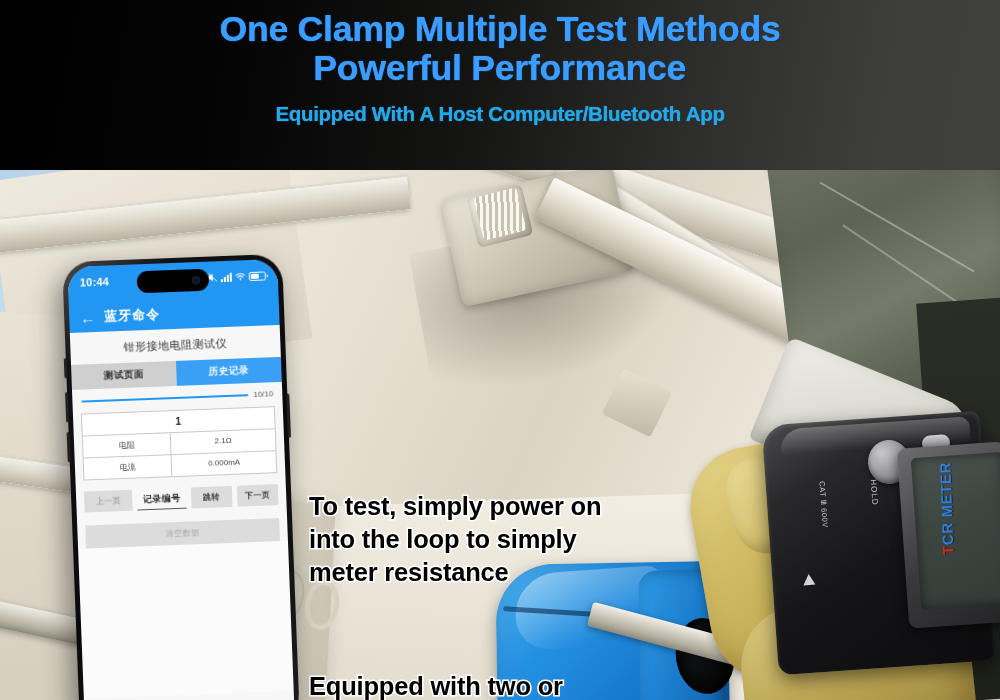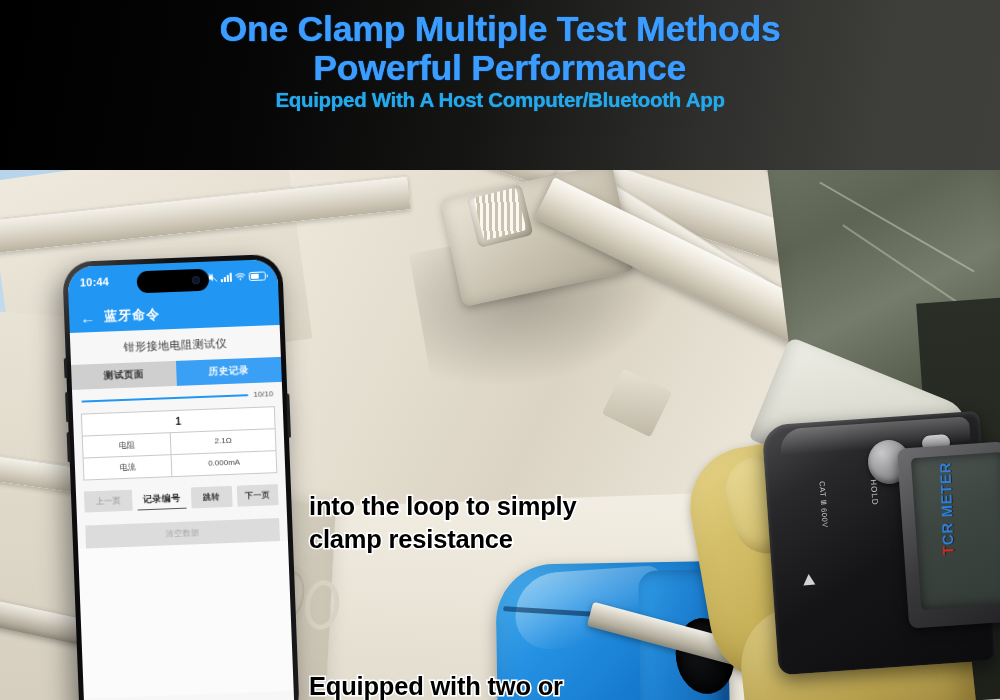--- a/index.html
+++ b/index.html
@@ -31,21 +31,21 @@
     text-shadow:0 0 1px #3b9dff, 1px 1px 0 rgba(0,30,70,.55);
     transform:scaleX(1.02);
   }
   .title-1 { margin-top:6px; }
   .title-2 { margin-top:1px; }
   .sub-1, .sub-2 {
     font-size:20.5px; line-height:25px; color:#24a8ec;
     text-shadow:0 0 1px #24a8ec;
   }
   .sub-1 { margin-top:12px; }
-  .sub-2 { margin-top:0; }
+  .sub-2 { margin-top:14px; }
 
   
   #photo {
     position:absolute; left:0; top:170px; width:1000px; height:530px;
     overflow:hidden; background:#cfc9bd;
   }
   .ph { position:absolute; }
 
   
   .sky-a { left:0; top:0; width:330px; height:300px;
@@ -529,22 +529,23 @@
     <div class="m-hold">HOLD</div>
     <div class="m-cat">CAT Ⅲ 600V</div>
     <div class="m-tri"></div>
     <div class="ph meter-screen-bez"></div>
     <div class="ph meter-screen"></div>
     <div class="meter-brand">
       <span class="red">T</span><span>CR METER</span>
     </div>
 
     <div class="overlay" id="ov1">
+      <div>To test, simply power on</div>
       <div>into the loop to simply</div>
-      <div>clamp resistance</div>
+      <div>meter resistance</div>
     </div>
     <div class="overlay" id="ov2">
       <div>Equipped with two or</div>
 
     </div>
 
   </div>
 
   <div id="phone">
     <div class="phone-frame">

